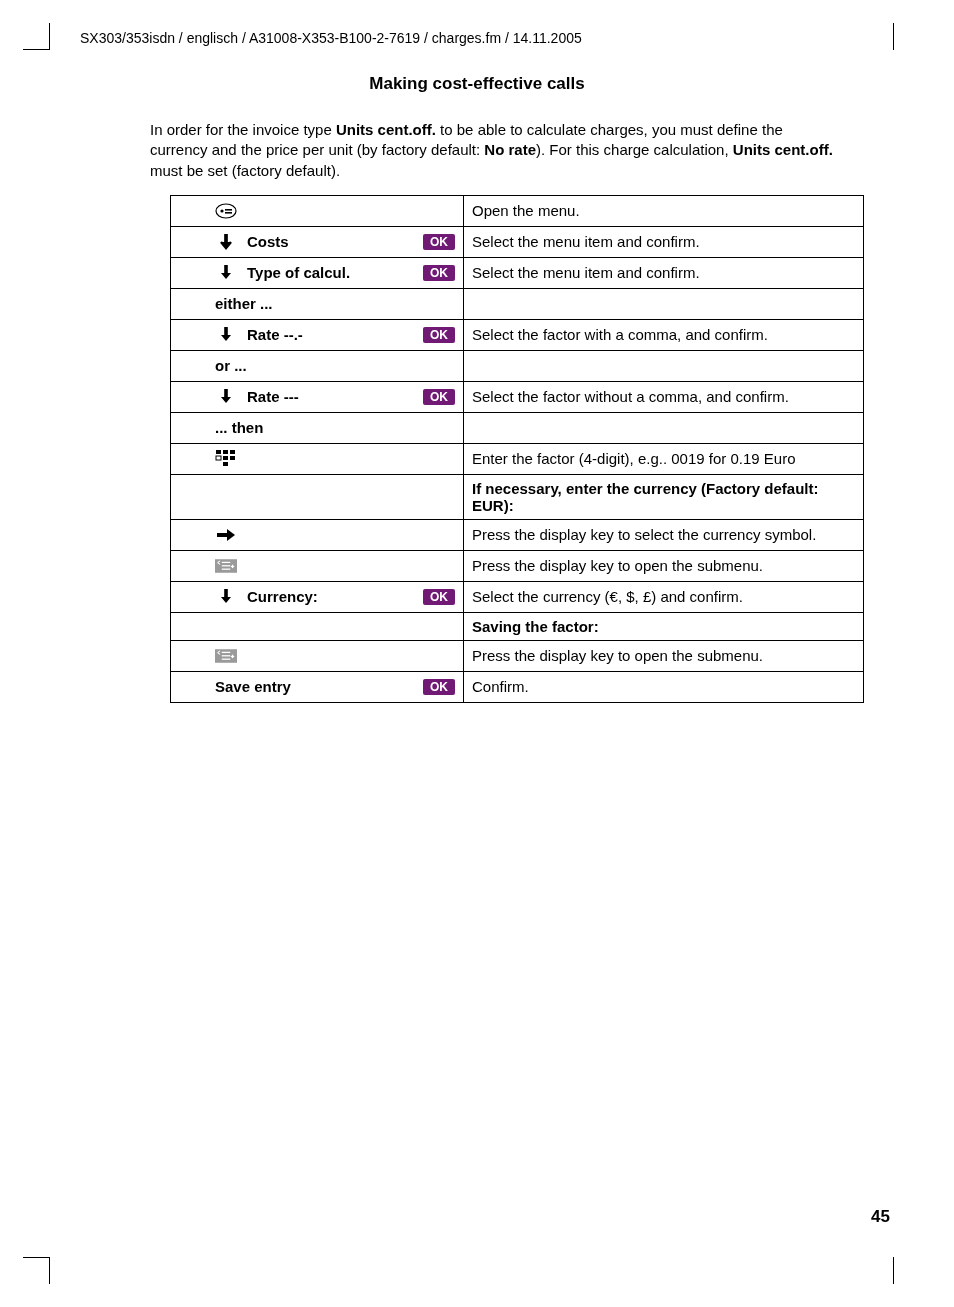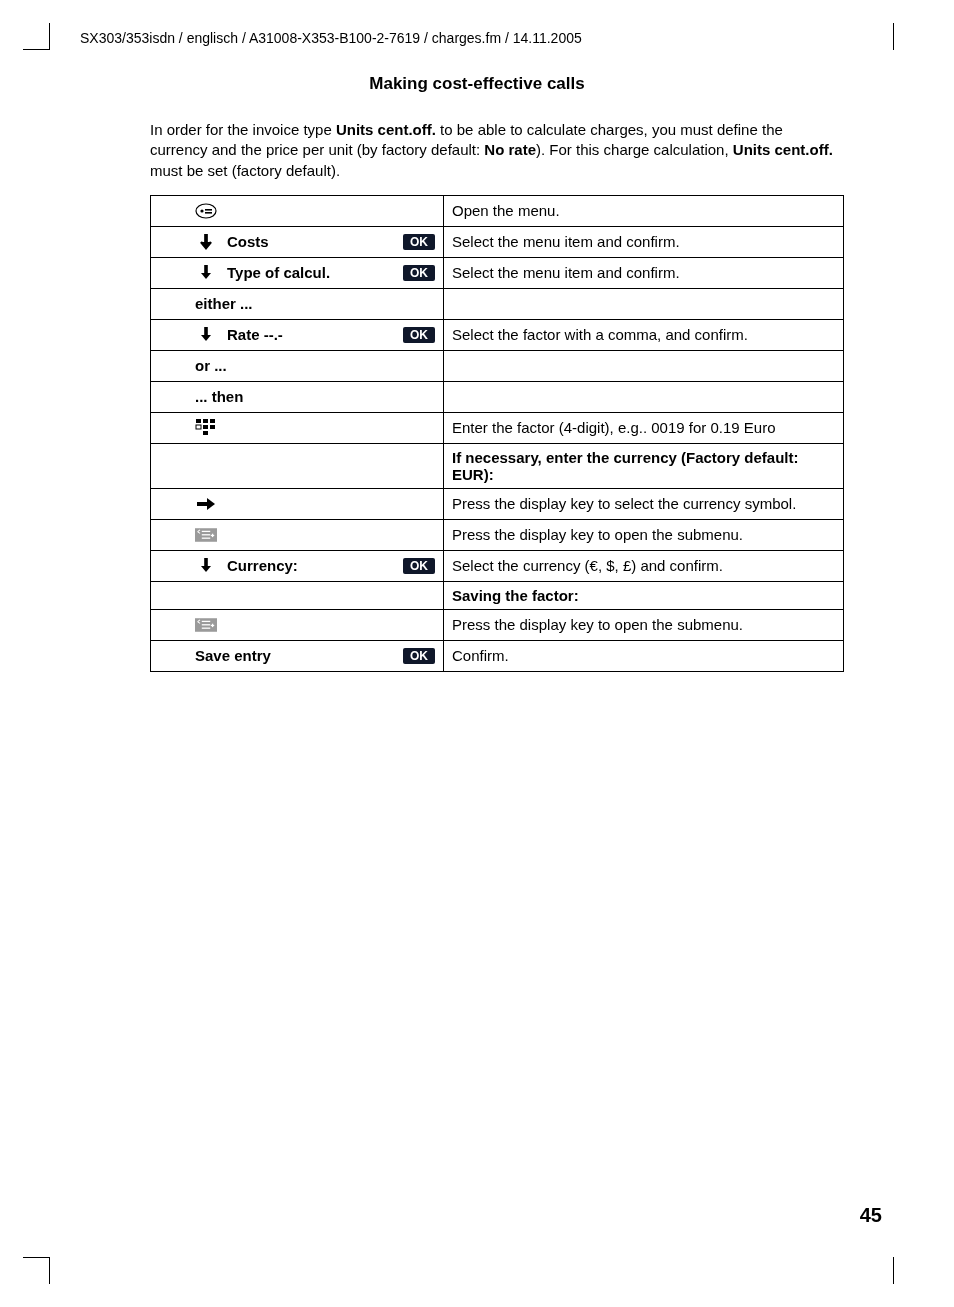--- a/index.html
+++ b/index.html
@@ -47,20 +47,21 @@
     margin: 0 0 2px 0;
   }
   .intro {
     line-height: 1.35;
     margin: 0 0 14px 0;
   }
 
   table.steps {
     border-collapse: collapse;
     width: 100%;
+    margin-left: 20px;
   }
   table.steps td {
     border: 1px solid #000;
     padding: 5px 8px;
     vertical-align: middle;
     font-size: 15px;
   }
   table.steps td.left {
     width: 240px;
     padding-left: 44px;
@@ -70,44 +71,44 @@
     align-items: center;
     gap: 10px;
     min-height: 20px;
   }
   .left-inner .label {
     font-weight: bold;
     flex: 1;
   }
   .ok-badge {
     display: inline-block;
-    background: #0f172a;
+    background: #701a75;
     color: #fff;
     font-weight: bold;
     font-size: 12px;
     padding: 1px 7px;
     border-radius: 2px;
     line-height: 1.2;
     font-family: Arial, sans-serif;
   }
   .icon {
     display: inline-flex;
     align-items: center;
     justify-content: center;
     width: 22px;
     height: 20px;
     flex-shrink: 0;
   }
   .icon svg { display:block; }
   .page-num {
     position: absolute;
-    right: 72px;
+    right: 64px;
     bottom: 80px;
     font-weight: bold;
-    font-size: 20px;
+    font-size: 17px;
   }
   .bold { font-weight: bold; }
 </style>
 </head>
 <body>
 
 <div class="crop-mark crop-top-left-v"></div>
 <div class="crop-mark crop-top-left-h"></div>
 <div class="crop-mark crop-top-right-v"></div>
 <div class="crop-mark crop-bot-left-v"></div>
@@ -202,20 +203,35 @@
 
       <tr>
         <td class="left">
               <div class="left-inner">
                 <span class="label">or ...</span>
               </div>
             </td>
         <td></td>
       </tr>
 
+      <tr>
+        <td class="left">
+          <div class="left-inner">
+            <span class="icon">
+              <svg width="14" height="18" viewBox="0 0 14 18">
+                    <rect x="5.2" y="1" width="3.6" height="10" fill="#000"></rect>
+                    <path d="M2 9 L7 15 L12 9 Z" fill="#000"></path>
+                  </svg>
+            </span>
+            <span class="label">Rate ---</span>
+            <span class="ok-badge">OK</span>
+          </div>
+        </td>
+        <td>Select the factor without a comma, and confirm.</td>
+      </tr>
 
       <tr>
         <td class="left">
               <div class="left-inner">
                 <span class="label">... then</span>
               </div>
             </td>
         <td></td>
       </tr>
 

